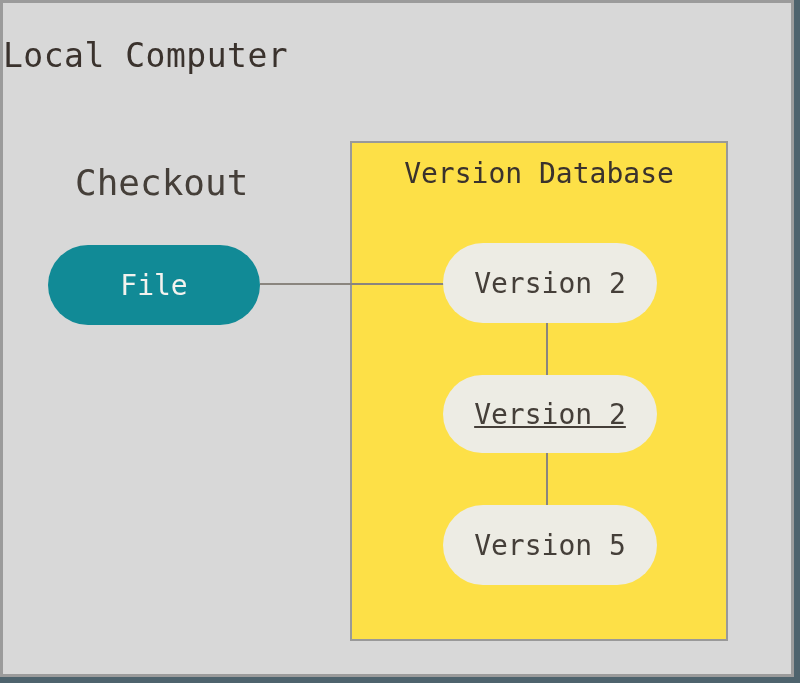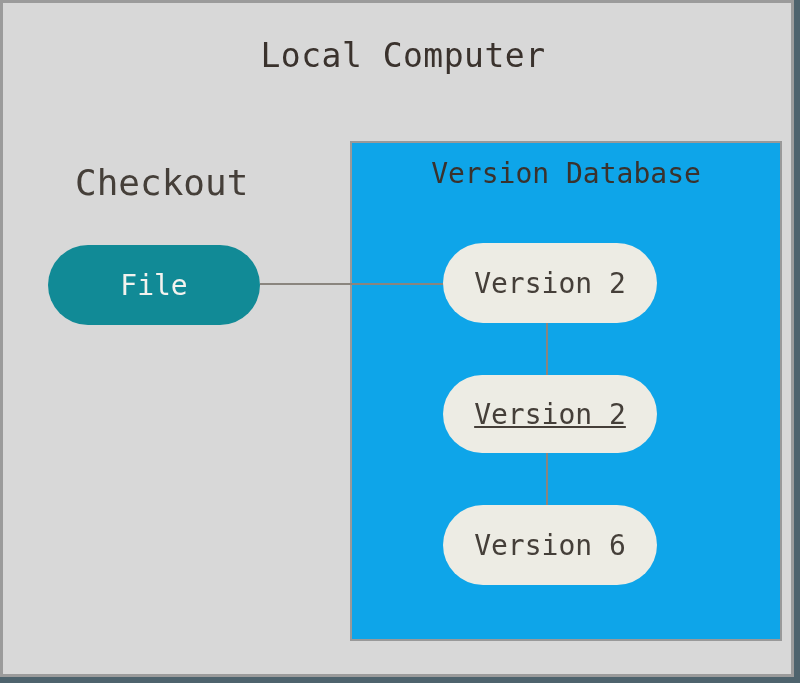--- a/index.html
+++ b/index.html
@@ -14,41 +14,40 @@
   #canvas {
     position: absolute;
     left: 0; top: 0;
     width: 794px; height: 677px;
     box-sizing: border-box;
     background: var(--canvas-bg, #d8d8d8);
     border: 3px solid var(--frame-border, #9b9b9b);
   }
   .title {
     position: absolute;
-    left: 6px; top: 33px;
+    left: 0; top: 33px;
     width: 100%;
-    text-align: center;
     font-size: 33px;
     letter-spacing: 0.5px;
     color: var(--title-color, #3a322d);
     white-space: pre;
   }
   .checkout-label {
     position: absolute;
     left: 72px; top: 159px;
     font-size: 36px;
     color: var(--label-color, #453f39);
     white-space: pre;
   }
   .vdb-box {
     position: absolute;
     left: 347px; top: 138px;
-    width: 432px; height: 500px;
+    width: 378px; height: 500px;
     box-sizing: border-box;
-    background: #0ea5e9;
+    background: #fde047;
     border: 2px solid var(--box-border, #999999);
   }
   .vdb-title {
     position: absolute;
     left: 0; top: 14px;
     width: 100%;
     text-align: center;
     font-size: 28px;
     color: var(--title-color, #3a322d);
     white-space: pre;
@@ -105,17 +104,17 @@
 
     <div class="pill version v3">
       <span>Version 2</span>
     </div>
 
     <div class="pill version v2">
       <span>Version 2</span>
     </div>
 
     <div class="pill version v1">
-      <span>Version 6</span>
+      <span>Version 5</span>
     </div>
 
   </div>
 </div>
 
 </body></html>

